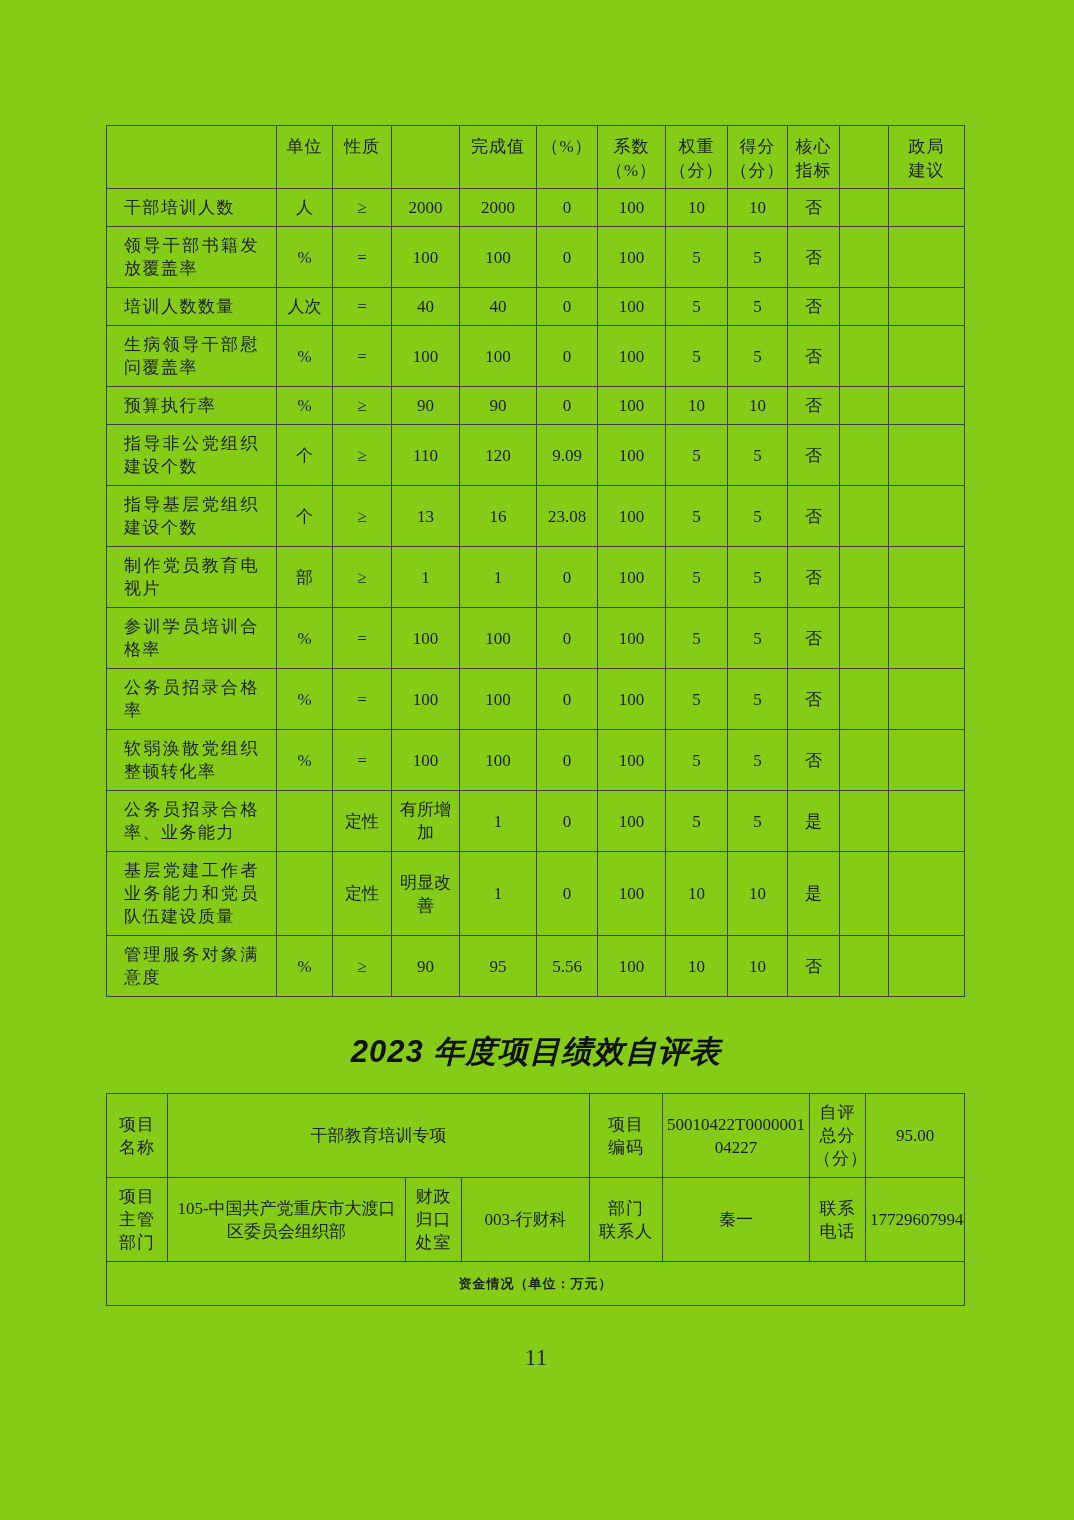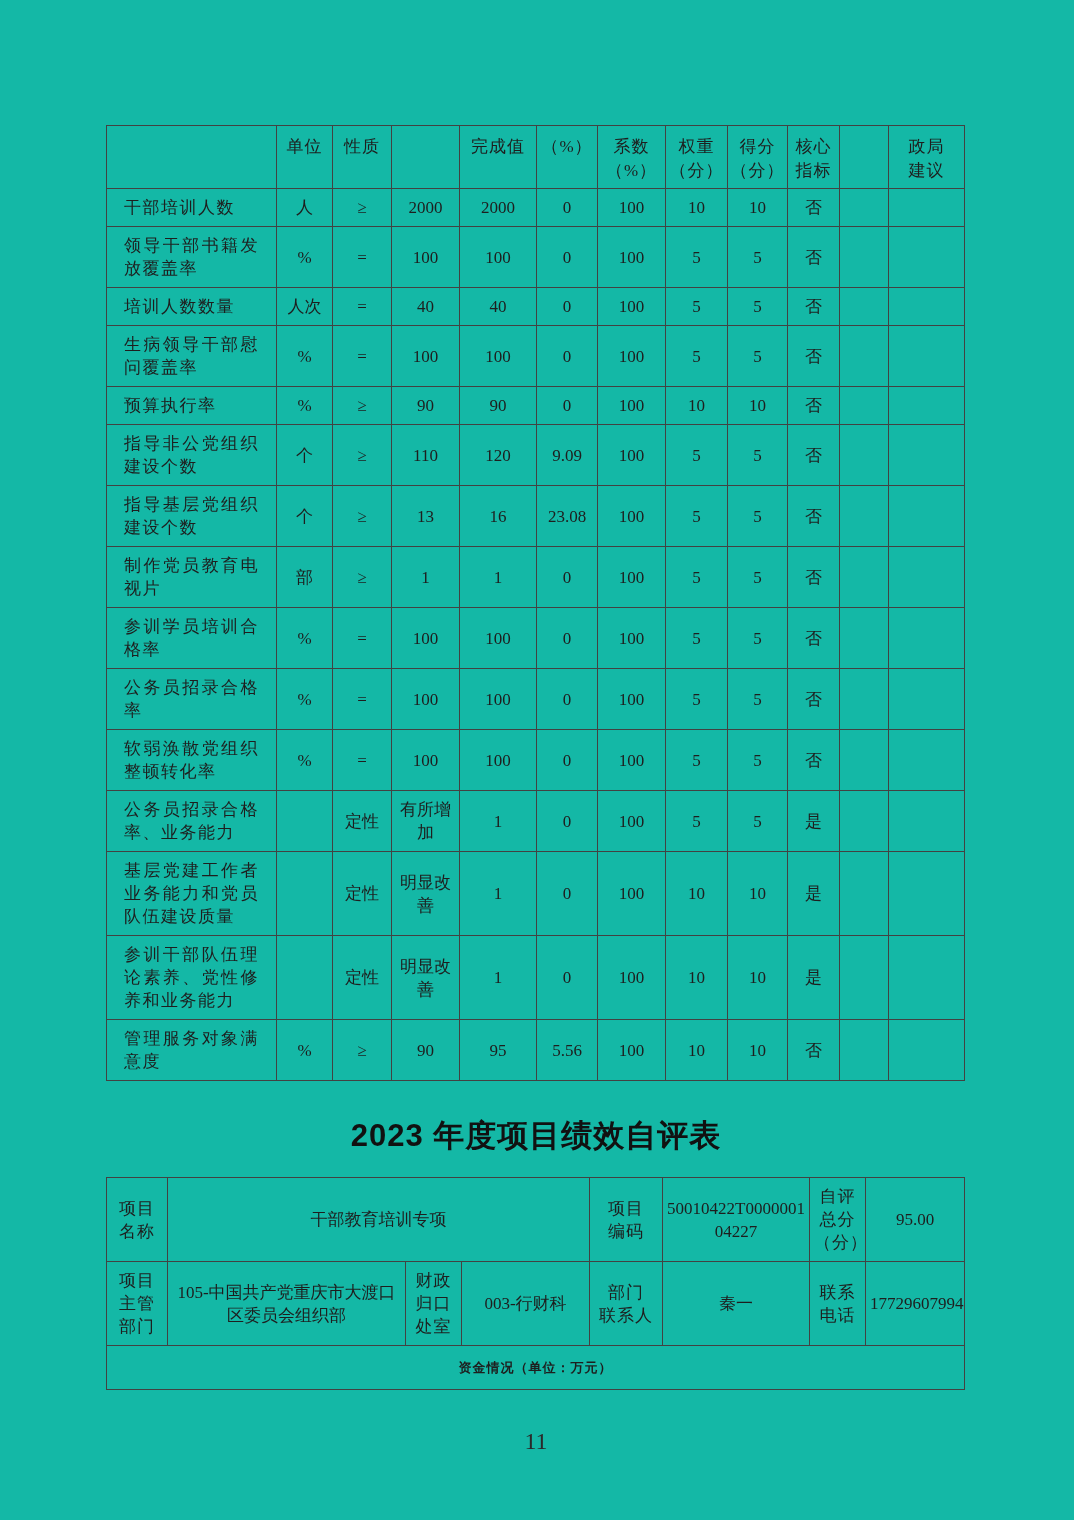--- a/index.html
+++ b/index.html
@@ -1,20 +1,20 @@
 <!DOCTYPE html>
 <html><head>
 <meta charset="utf-8">
 <style>
   html, body { margin: 0; padding: 0; background: #ffffff; }
   .page {
     position: relative;
     width: 1074px;
     height: 1520px;
-    background: #14b8a6;
+    background: #84cc16;
     font-family: "Liberation Serif", "DejaVu Serif", serif;
     color: #1e1e1e;
     overflow: hidden;
   }
   .sheet {
     position: absolute;
     left: 106px;
     top: 125px;
     width: 860px;
   }
@@ -54,20 +54,21 @@
   
   .title {
     margin: 36px 0 0 0;
     text-align: center;
     font-family: "Liberation Sans", "DejaVu Sans", sans-serif;
     font-weight: bold;
     font-size: 31px;
     line-height: 38px;
     color: #111111;
     letter-spacing: 1px;
+    font-style: italic;
   }
   
   .t2 { margin-top: 22px; border-radius: 22px; }
   .t2 td {
     text-align: center;
     vertical-align: middle;
     padding: 7px 4px;
     line-height: 23px;
   }
   .t2 td.hd { white-space: pre-line; letter-spacing: 1px; }
@@ -293,34 +294,20 @@
     <td>0</td>
     <td>100</td>
     <td>5</td>
     <td>5</td>
     <td>是</td>
     <td></td>
     <td></td>
   </tr>
           <tr>
     <td class="lbl">基层党建工作者业务能力和党员队伍建设质量</td>
-    <td></td>
-    <td>定性</td>
-    <td>明显改善</td>
-    <td>1</td>
-    <td>0</td>
-    <td>100</td>
-    <td>10</td>
-    <td>10</td>
-    <td>是</td>
-    <td></td>
-    <td></td>
-  </tr>
-          <tr>
-    <td class="lbl">参训干部队伍理论素养、党性修养和业务能力</td>
     <td></td>
     <td>定性</td>
     <td>明显改善</td>
     <td>1</td>
     <td>0</td>
     <td>100</td>
     <td>10</td>
     <td>10</td>
     <td>是</td>
     <td></td>

